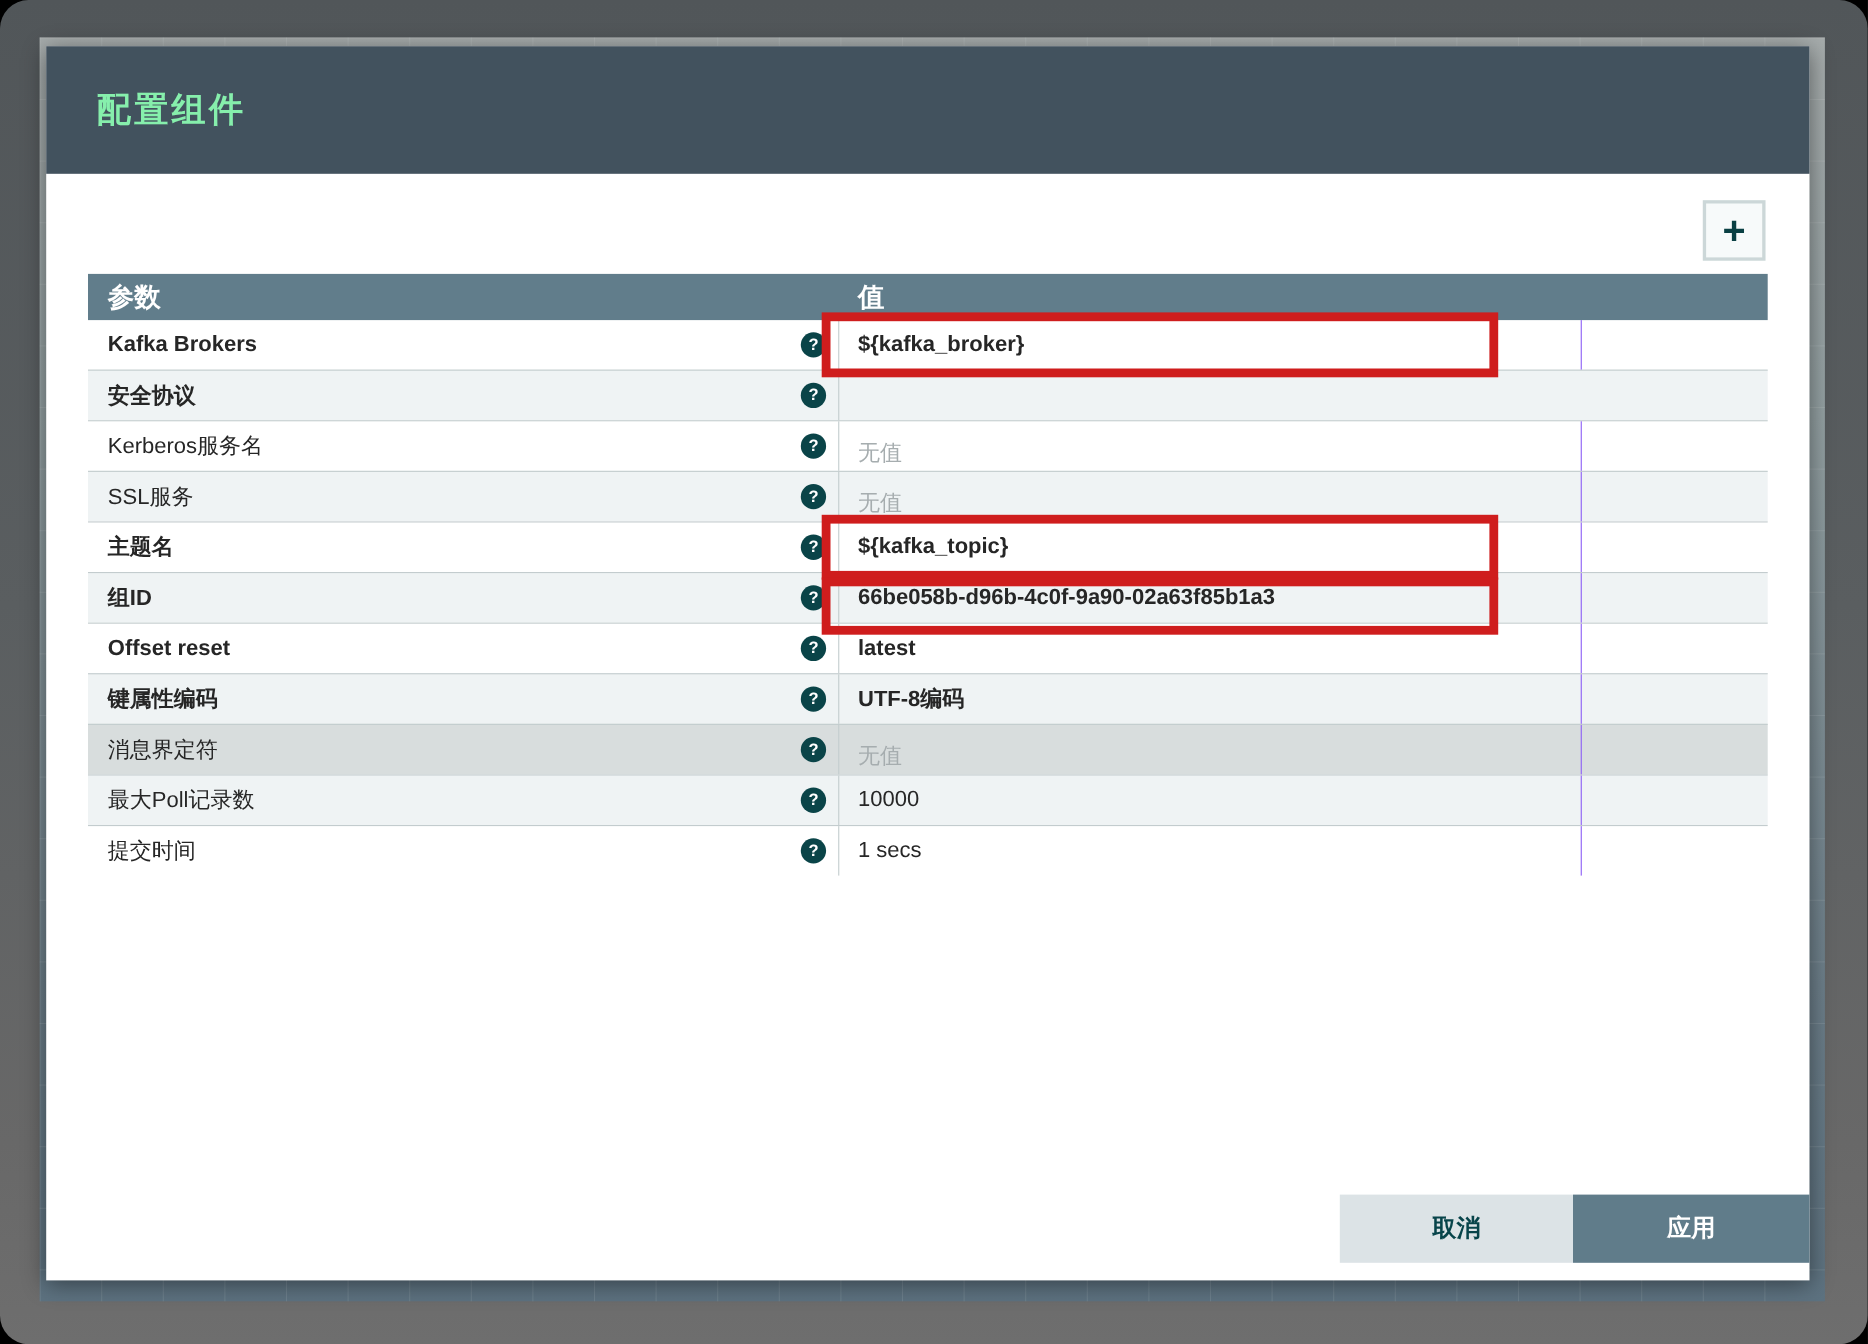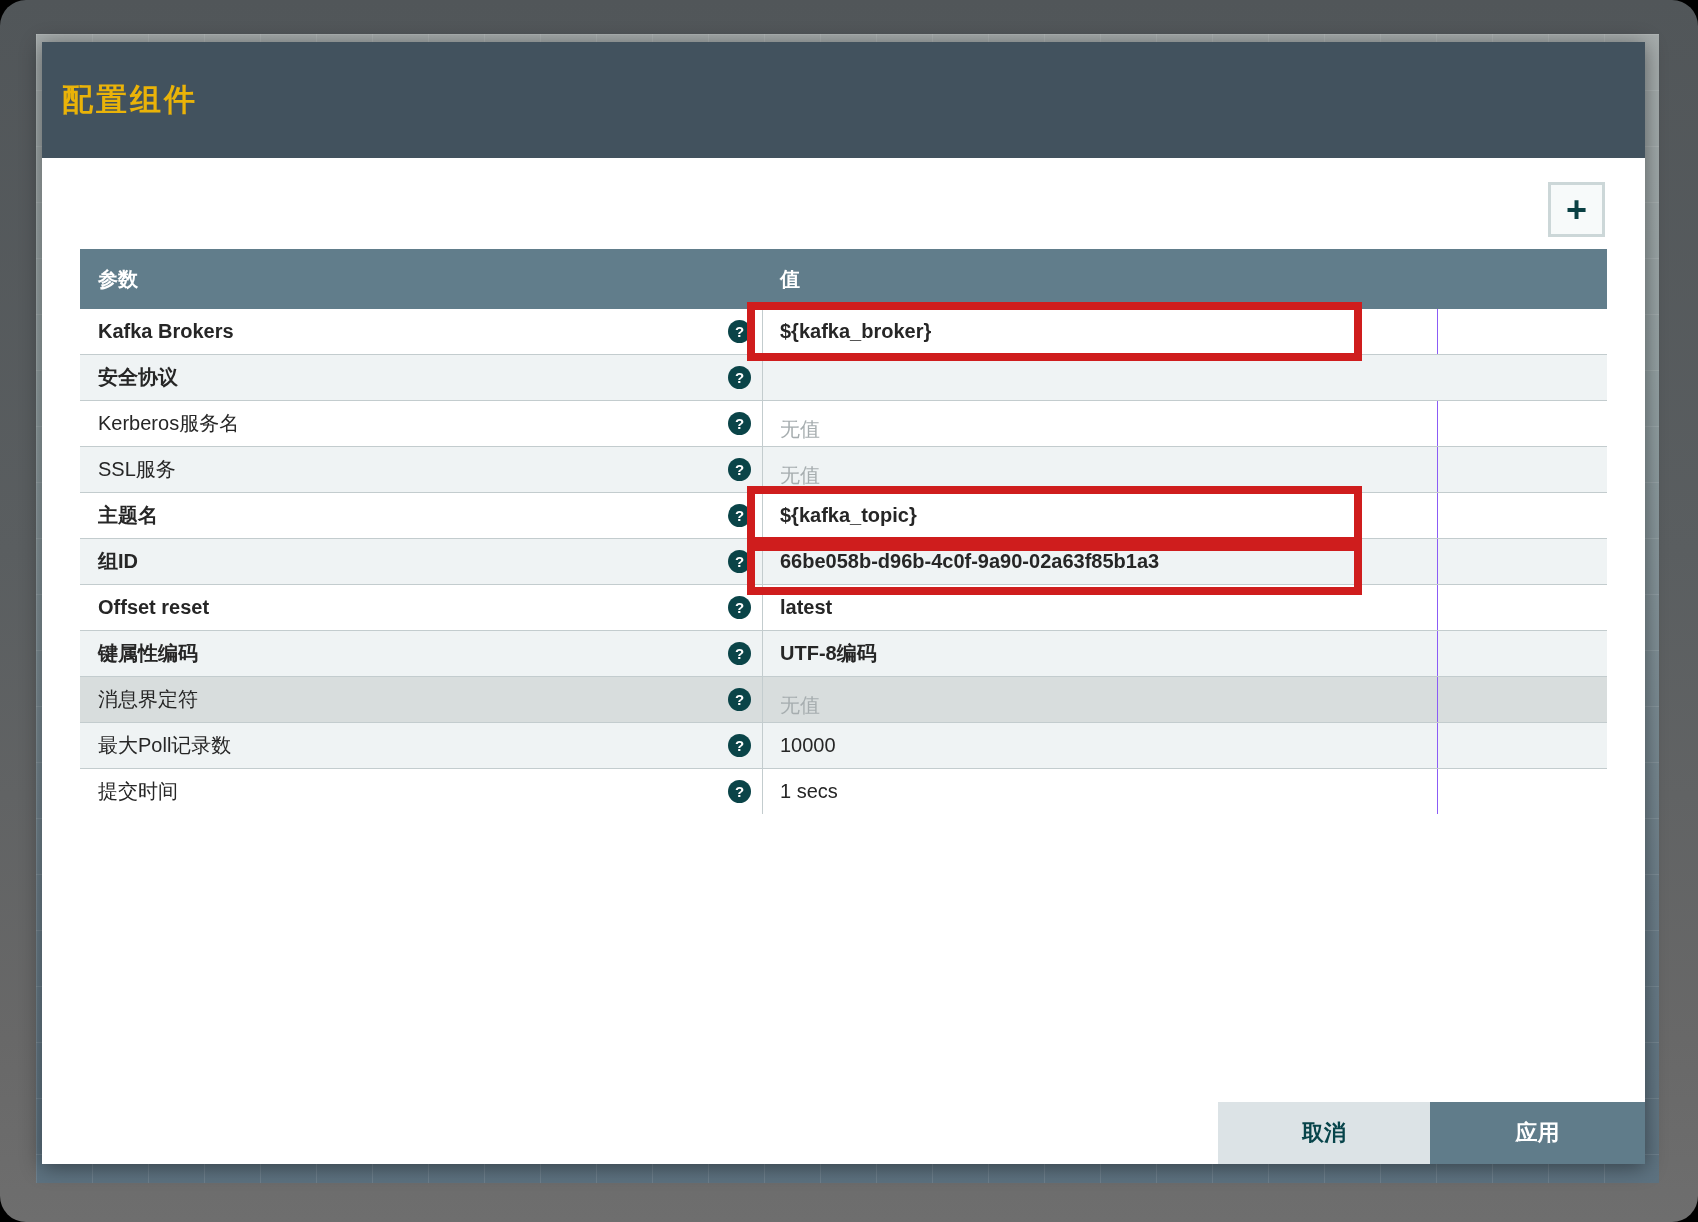--- a/index.html
+++ b/index.html
@@ -9,35 +9,35 @@
   
   .canvas{position:absolute;left:36px;top:34px;right:39px;bottom:39px;
     background:
       linear-gradient(rgba(255,255,255,.10) 1px, transparent 1px) 0 0 / 56px 56px,
       linear-gradient(90deg, rgba(255,255,255,.10) 1px, transparent 1px) 0 0 / 56px 56px,
       linear-gradient(180deg,#a6acac 0%,#93a0a2 30%,#6c7e89 75%,#5d7280 100%);}
   
   .dialog{position:absolute;left:42px;top:42px;width:1603px;height:1122px;background:#fff;
           box-shadow:0 3px 20px rgba(0,0,0,.45);}
   .dlg-header{height:116px;background:#42525e;display:flex;align-items:center;}
-  .dlg-title{color:#eab308;font-size:31px;font-weight:bold;letter-spacing:3px;padding-left:20px;}
+  .dlg-title{color:#86efac;font-size:31px;font-weight:bold;letter-spacing:3px;padding-left:46px;}
   
   .tabs{display:flex;margin:42px 38px 0;border-bottom:2px solid #083d3f;position:relative;}
   .tab{width:202px;text-align:center;padding:14px 0 16px;font-size:21px;font-weight:bold;
        color:#10494b;position:relative;cursor:pointer;}
   .tab.active{color:#222;}
   .tab.active::after{content:"";position:absolute;left:0;right:0;bottom:-4px;height:6px;background:#2bc896;}
   
   .add-row{position:relative;height:91px;margin:0 38px;}
   .add-btn{position:absolute;right:2px;top:24px;width:57px;height:55px;box-sizing:border-box;
            background:#f7fafa;border:3px solid #ccd7d8;display:flex;align-items:center;justify-content:center;
            font-size:36px;font-weight:bold;color:#0a4043;cursor:pointer;line-height:1;}
   
   .prop-table{margin:0 38px;}
-  .thead{display:flex;height:60px;background:#617d8b;color:#fff;font-weight:bold;font-size:20px;align-items:center;}
+  .thead{display:flex;height:42px;background:#617d8b;color:#fff;font-weight:bold;font-size:24px;align-items:center;}
   .th-name{width:683px;padding-left:18px;box-sizing:border-box;}
   .th-value{width:675px;padding-left:17px;box-sizing:border-box;}
   .rows .row{display:flex;height:45px;align-items:flex-end;border-top:1px solid #c3ccce;font-size:20px;color:#262626;}
   .rows .row:first-child{border-top:none;}
   .rows .row:nth-child(even){background:#eff3f4;}
   .rows .row.selected{background:#d8dddd;}
   .cell-name{width:683px;display:flex;align-items:center;padding-left:18px;box-sizing:border-box;
              border-right:1px solid #c3ccce;height:100%;}
   .row.bold .name-text{font-weight:bold;}
   .help-icon{margin-left:auto;margin-right:11px;width:23px;height:23px;border-radius:50%;background:#0a4448;
@@ -46,21 +46,21 @@
   .cell-value{width:675px;padding-left:17px;box-sizing:border-box;height:100%;display:flex;align-items:center;
               border-right:1px solid #8b5cf6;position:relative;}
   .row.value-bold .value-text{font-weight:bold;}
   .row.placeholder .value-text{color:#a6adaf;margin-top:12px;}
   .cell-extra{flex:1;height:100%;}
   
   .red-frame{position:absolute;left:-16px;top:-7px;bottom:-7px;width:615px;box-sizing:border-box;
              border:8px solid #cf1d1d;pointer-events:none;z-index:5;}
   .row.highlight + .row.highlight .red-frame{top:4px;bottom:-11px;}
   
-  .dlg-buttons{position:absolute;right:0;bottom:0;display:flex;}
+  .dlg-buttons{position:absolute;right:0;bottom:16px;display:flex;}
   .btn{height:62px;display:flex;align-items:center;justify-content:center;font-size:22px;font-weight:bold;cursor:pointer;}
   .btn-cancel{width:212px;background:#dce3e6;color:#07444a;}
   .btn-apply{width:215px;background:#607c8a;color:#fff;text-align:center;}
 </style>
 </head>
 <body>
 
 <div class="screen">
   <div class="canvas"></div>
 

